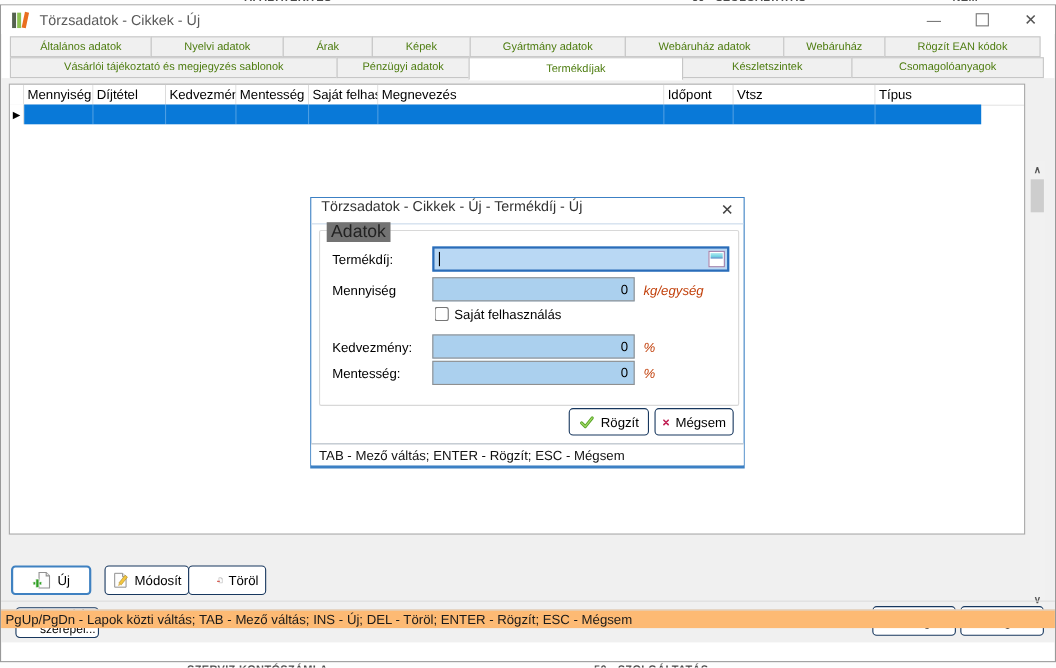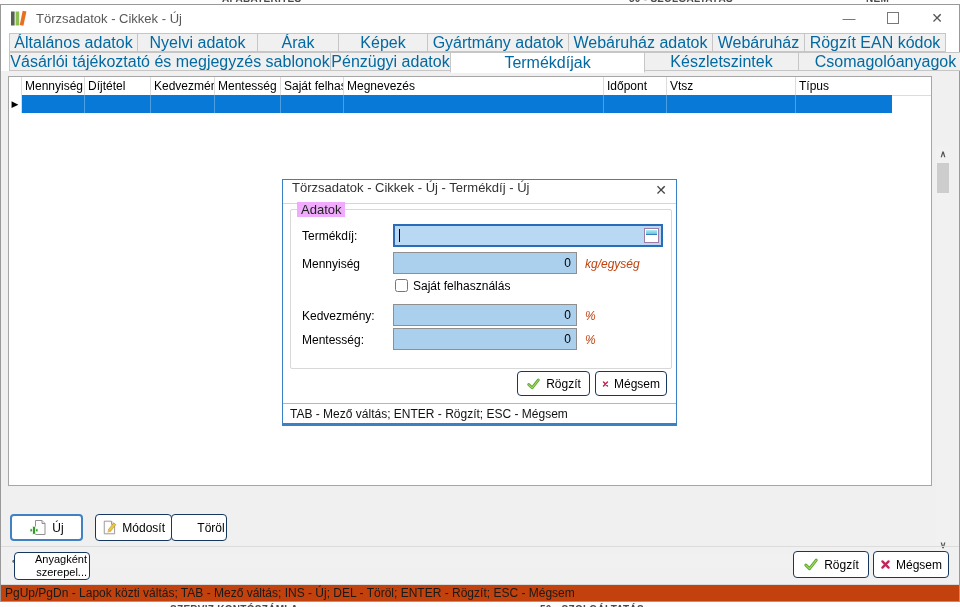--- a/index.html
+++ b/index.html
@@ -30,21 +30,21 @@
   .win-btn .sq{width:10px;height:10px;border:1px solid #777;}
   .win-btn.close{font-size:14px;color:#555;}
 
   
   .tabrow{position:absolute;left:8px;display:flex;height:19px;z-index:1;}
   .tabrow.r1{top:28px;}
   .tabrow.r2{top:47px;}
   .tab{
     box-sizing:border-box;border:1px solid #c6c6c6;background:#f0f0f0;
     display:flex;align-items:center;justify-content:center;
-    font-size:16px;color:#0369a1;margin-left:-1px;white-space:nowrap;overflow:hidden;
+    font-size:10px;color:#4d7c0f;margin-left:-1px;white-space:nowrap;overflow:hidden;
   }
   .tab:first-child{margin-left:0;}
   .tab.active{background:#fff;border-bottom-color:#fff;height:21px;z-index:3;position:relative;}
 
   
   .content{position:absolute;left:0;top:66px;width:958px;height:513px;background:#f0f0f0;}
 
   .grid-panel{position:absolute;left:7px;top:5px;width:924px;height:410px;background:#fff;
     border:1px solid #a6a6a6;box-sizing:border-box;overflow:hidden;}
   .grid-header{position:absolute;left:0;top:0;height:18px;display:flex;border-bottom:1px solid #dcdcdc;}
@@ -74,40 +74,40 @@
   
   .btn{
     box-sizing:border-box;background:#fff;border:1px solid #17375e;border-radius:4px;
     font-size:12px;color:#000;display:flex;align-items:center;justify-content:center;
     gap:5px;cursor:default;font-family:"Liberation Sans",sans-serif;
   }
   .btn.focused{border:2px solid #3f81c1;}
   .action-row .btn{position:absolute;height:27px;}
   .btn-new{left:9px;top:443px;width:73px;}
   .btn-modify{left:94px;top:443px;width:77px;}
-  .btn-delete{left:170px;top:443px;width:56px;padding-left:25px;}
+  .btn-delete{left:170px;top:443px;width:71px;padding-left:25px;}
   .hr-sep{position:absolute;left:0;top:475px;width:958px;border-top:1px solid #dcdcdc;}
   .btn-material{position:absolute;left:13px;top:481px;width:76px;height:28px;font-size:11px;
     line-height:1.15;text-align:right;padding:1px 2px;display:flex;align-items:center;}
   .btn-footer-save{position:absolute;left:792px;top:480px;width:76px;height:27px;}
   .btn-footer-cancel{position:absolute;left:872px;top:480px;width:76px;height:27px;}
 
-  .statusbar{position:absolute;left:0;top:513px;width:958px;height:17px;background:#c2410c;
+  .statusbar{position:absolute;left:0;top:483px;width:958px;height:17px;background:#fdba74;
     border-top:1px solid #d9d9d9;font-size:12px;color:#1a1a1a;display:flex;align-items:center;padding-left:4px;box-sizing:border-box;}
 
   
   .dialog{
     position:absolute;left:282px;top:179px;width:395px;height:247px;background:#fff;
     border:1px solid #3c80c4;border-bottom:3px solid #3c80c4;box-sizing:border-box;z-index:10;
   }
   .dialog-title{position:relative;height:23px;border-bottom:1px solid #c9d9ea;display:flex;}
   .dialog-title-text{margin-left:9px;font-size:13px;color:#333;}
   .dialog-close{position:absolute;right:9px;top:2px;font-size:14px;color:#444;cursor:default;}
   .groupbox{position:absolute;left:7px;top:29px;width:380px;height:158px;border:1px solid #d8d8d8;border-radius:2px;}
-  .group-legend{position:absolute;left:6px;top:-8px;background:#f0abfc;padding:0 4px;font-size:13px;color:#222;}
+  .group-legend{position:absolute;left:6px;top:-8px;background:#737373;padding:0 4px;font-size:16px;color:#222;}
   .dlg-label{position:absolute;font-size:12px;color:#000;white-space:nowrap;}
   .dlg-input{
     position:absolute;box-sizing:border-box;height:22px;background:#abd0ee;border:1px solid #8f8f8f;
     font-size:12px;color:#000;text-align:right;padding:0 5px;font-family:"Liberation Sans",sans-serif;outline:none;
   }
   .lookup-input{
     position:absolute;left:110px;top:44px;width:270px;height:23px;box-sizing:border-box;
     background:#b9d8f4;border:2px solid #2a6cb8;display:flex;align-items:center;
   }
   .caret{width:1px;height:13px;background:#000;margin-left:4px;animation:blink 1.1s steps(1) infinite;}
@@ -161,21 +161,21 @@
     <div class="tab" style="width:129px">Általános adatok</div>
     <div class="tab" style="width:121px">Nyelvi adatok</div>
     <div class="tab" style="width:82px">Árak</div>
     <div class="tab" style="width:90px">Képek</div>
     <div class="tab" style="width:142px">Gyártmány adatok</div>
     <div class="tab" style="width:145px">Webáruház adatok</div>
     <div class="tab" style="width:93px">Webáruház</div>
     <div class="tab" style="width:142px">Rögzít EAN kódok</div>
   </div>
   <div class="tabrow r2">
-    <div class="tab" style="width:322px">Vásárlói tájékoztató és megjegyzés sablonok</div>
+    <div class="tab" style="width:298px">Vásárlói tájékoztató és megjegyzés sablonok</div>
     <div class="tab" style="width:121px">Pénzügyi adatok</div>
     <div class="tab active" style="width:195px">Termékdíjak</div>
     <div class="tab" style="width:155px">Készletszintek</div>
     <div class="tab" style="width:175px">Csomagolóanyagok</div>
   </div>
 
   <div class="content">
 
     <div class="grid-panel">
       <div class="grid-header">

